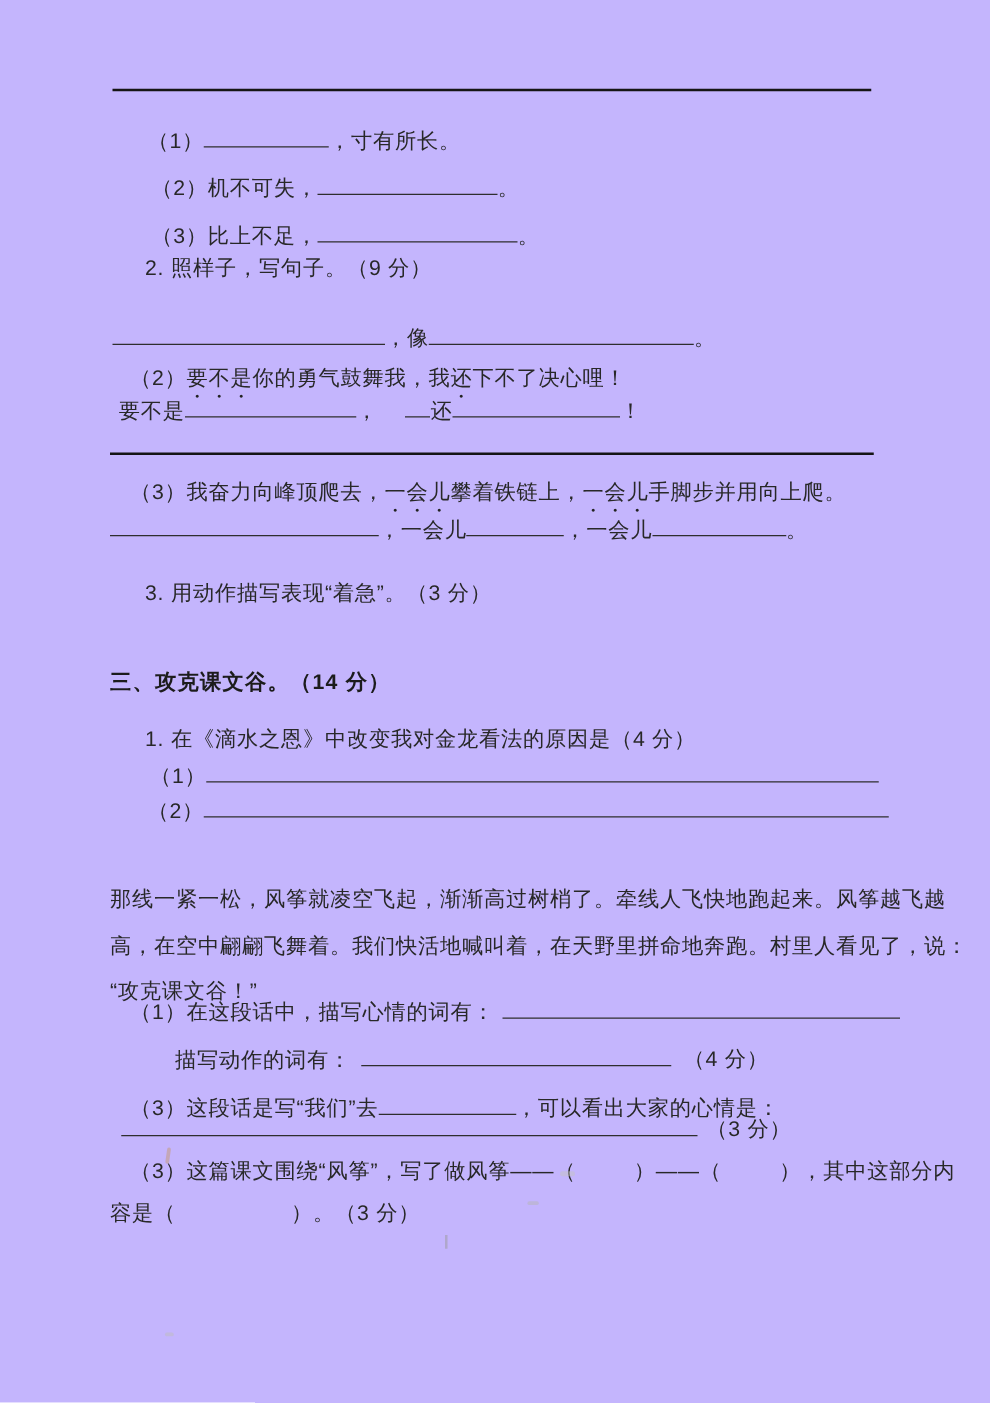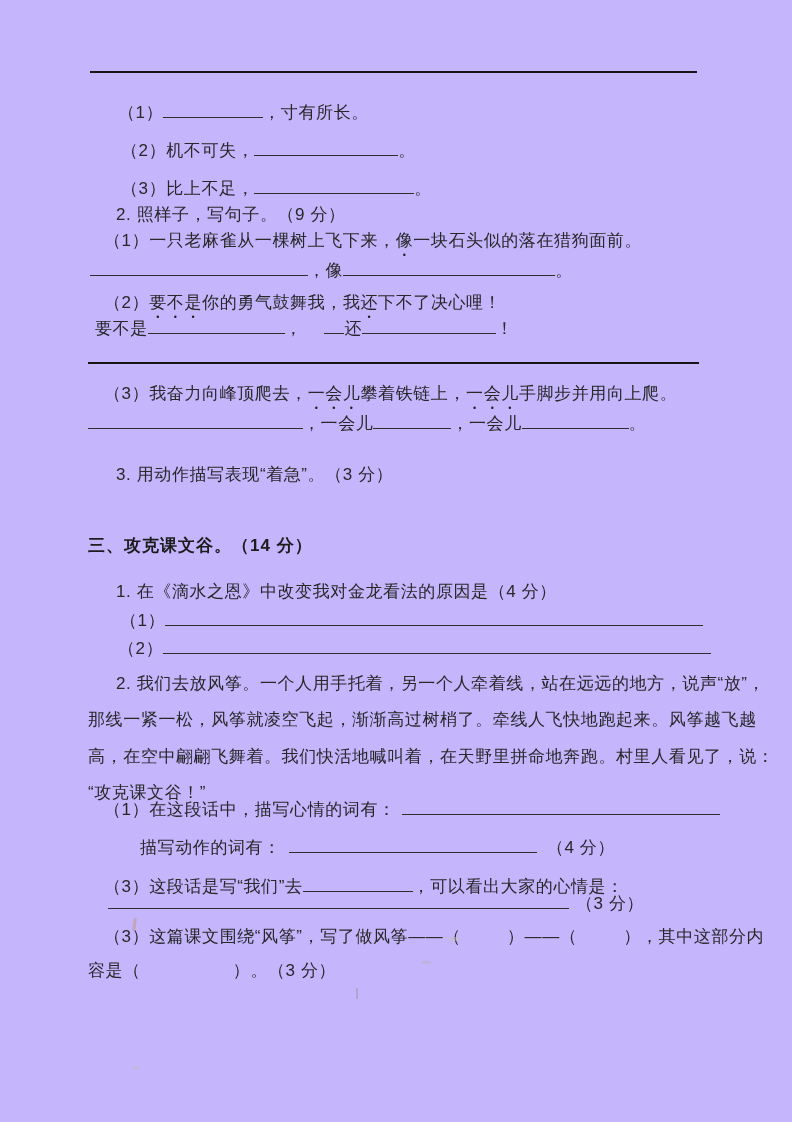--- a/index.html
+++ b/index.html
@@ -59,23 +59,20 @@
   </div>
   <div class="line" style="left:121px;top:138px;">
     <span>（2）机不可失，</span><span class="bl" style="width:144px;"></span><span>。</span>
   </div>
   <div class="line" style="left:121px;top:176px;">
     <span>（3）比上不足，</span><span class="bl" style="width:160px;"></span><span>。</span>
   </div>
 
   <div class="line" style="left:116px;top:203px;">2. 照样子，写句子。（9 分）</div>
 
-  <div class="line" style="left:104px;top:229px;">
-    <span>（1）一只老麻雀从一棵树上飞下来，</span><span class="emph">像</span><span>一块石头似的落在猎狗面前。</span>
-  </div>
 
   <div class="line" style="left:90px;top:258px;">
     <span class="bl" style="width:218px;"></span><span>，像</span><span class="bl" style="width:212px;"></span><span>。</span>
   </div>
 
   <div class="line" style="left:104px;top:291px;">
     <span>（2）</span><span class="emph">要不是</span><span>你的勇气鼓舞我，我</span><span class="emph">还</span><span>下不了决心哩！</span>
   </div>
 
   <div class="line" style="left:95px;top:316px;">
@@ -97,36 +94,35 @@
   <div class="line heading" style="left:88px;top:534px;">三、攻克课文谷。（14 分）</div>
 
   <div class="line" style="left:116px;top:580px;">1. 在《滴水之恩》中改变我对金龙看法的原因是（4 分）</div>
   <div class="line" style="left:120px;top:608px;">
     <span>（1）</span><span class="bl" style="width:538px;"></span>
   </div>
   <div class="line" style="left:118px;top:636px;">
     <span>（2）</span><span class="bl" style="width:548px;"></span>
   </div>
 
-  <div class="line" style="left:116px;top:672px;">2. 我们去放风筝。一个人用手托着，另一个人牵着线，站在远远的地方，说声“放”，</div>
   <div class="line" style="left:88px;top:708px;">那线一紧一松，风筝就凌空飞起，渐渐高过树梢了。牵线人飞快地跑起来。风筝越飞越</div>
   <div class="line" style="left:88px;top:745px;">高，在空中翩翩飞舞着。我们快活地喊叫着，在天野里拼命地奔跑。村里人看见了，说：</div>
   <div class="line" style="left:88px;top:781px;">“攻克课文谷！”</div>
 
   <div class="line" style="left:104px;top:797px;">
     <span>（1）在这段话中，描写心情的词有：</span><span class="bl" style="width:318px;margin-left:6px;"></span>
   </div>
   <div class="line" style="left:140px;top:835px;">
     <span>描写动作的词有：</span><span class="bl" style="width:248px;margin-left:8px;"></span><span style="margin-left:10px;">（4 分）</span>
   </div>
 
   <div class="line" style="left:104px;top:874px;">
     <span>（3）这段话是写“我们”去</span><span class="bl" style="width:110px;"></span><span>，可以看出大家的心情是：</span>
   </div>
-  <div class="line" style="left:108px;top:891px;text-align:right;">
+  <div class="line" style="left:97px;top:891px;text-align:right;">
     <span class="bl" style="width:461px;"></span><span style="margin-left:7px;">（3 分）</span>
   </div>
 
   <div class="line" style="left:104px;top:925px;">
     <span>（3）这篇课文围绕“风筝”，写了做风筝——（</span><span class="gap" style="width:46px;"></span><span>）——（</span><span class="gap" style="width:46px;"></span><span>），其中这部分内</span>
   </div>
   <div class="line" style="left:88px;top:959px;">
     <span>容是（</span><span class="gap" style="width:92px;"></span><span>）。（3 分）</span>
   </div>
 

